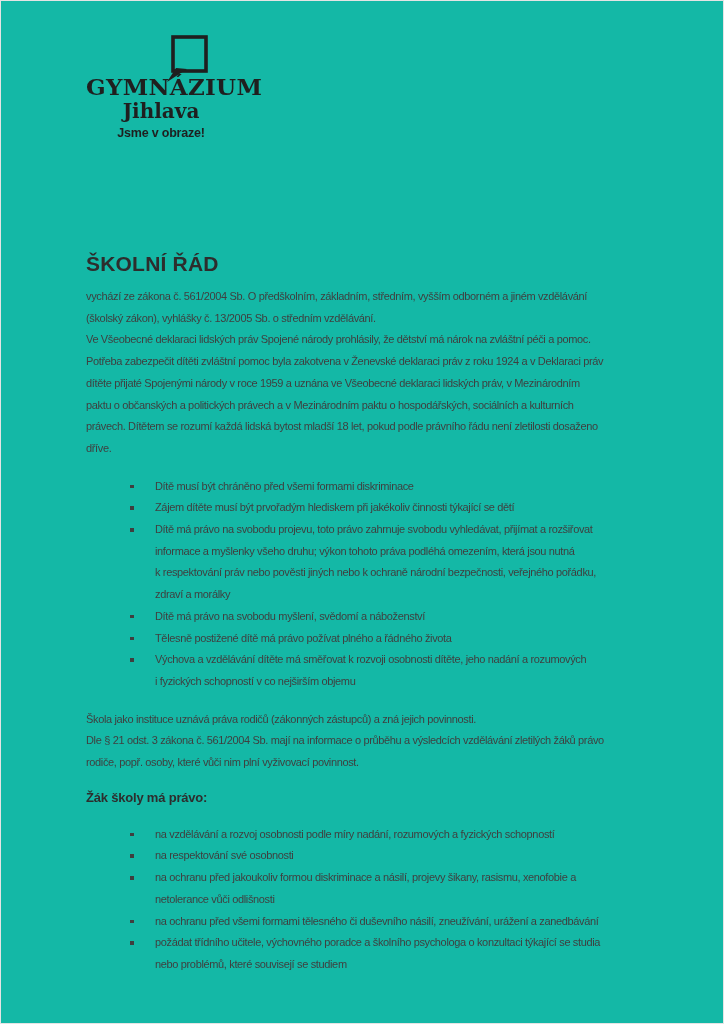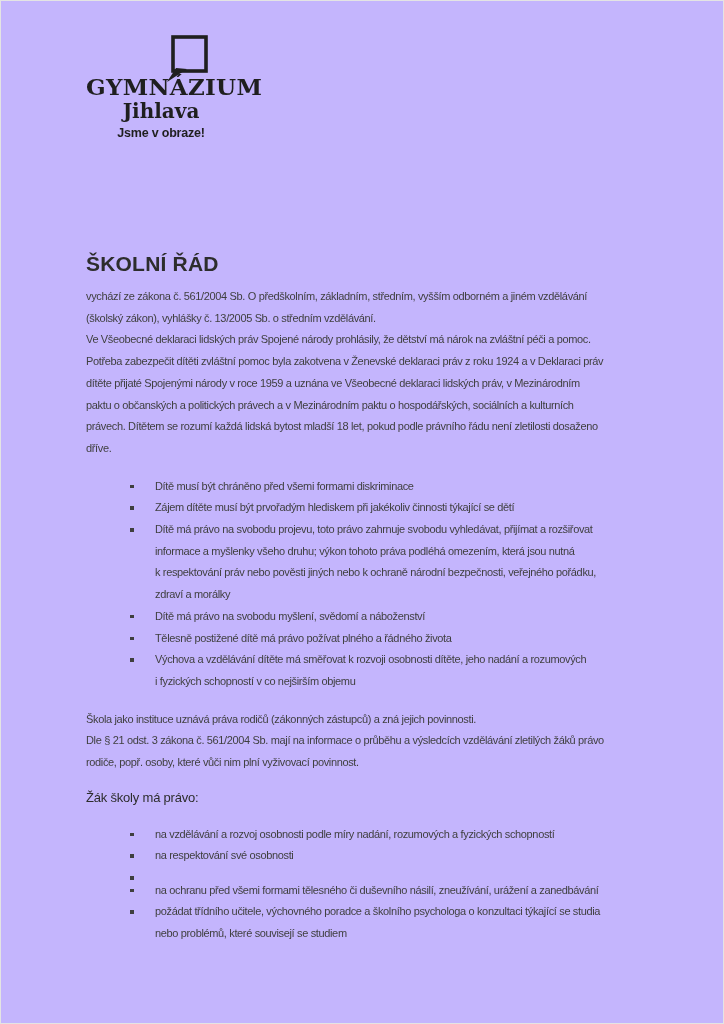--- a/index.html
+++ b/index.html
@@ -1,19 +1,19 @@
 <!DOCTYPE html>
 <html lang="cs"><head>
 <meta charset="utf-8">
 <style>
   html,body{margin:0;padding:0;background:#ffffff;}
   .page{
     position:relative;
     width:724px;height:1024px;
-    background:#c4b5fd;
+    background:#14b8a6;
     box-sizing:border-box;
     border:1px solid #e4e4e4;
     overflow:hidden;
     font-family:"Liberation Sans","DejaVu Sans",sans-serif;
     color:#3f3f3f;
   }
   
   .logo{position:absolute;left:85px;top:30px;width:150px;text-align:center;color:#1f1f1f;}
   .logo-bubble{position:absolute;left:77px;top:3px;}
   .logo-title{
@@ -29,21 +29,21 @@
     font-weight:bold;font-size:12.5px;line-height:16px;margin-top:2px;letter-spacing:-0.2px;
   }
   
   .doc{position:absolute;left:85px;top:250px;width:572px;}
   .doc h1{
     margin:0 0 9px 0;
     font-size:21px;line-height:26px;font-weight:bold;color:#2d2d2d;letter-spacing:0.2px;
   }
   .doc h2{
     margin:14px 0 0 0;
-    font-size:13px;line-height:20px;font-weight:normal;color:#2d2d2d;letter-spacing:-0.2px;
+    font-size:13px;line-height:20px;font-weight:bold;color:#2d2d2d;letter-spacing:-0.2px;
   }
   .line{
     font-size:11px;line-height:21.7px;letter-spacing:-0.35px;
     white-space:nowrap;
   }
   .it{}
   .list{margin:16px;}
   .item{display:flex;align-items:flex-start;}
   .marker{
     flex:0 0 auto;width:3.5px;height:3.5px;background:#3f3f3f;
@@ -136,20 +136,24 @@
           </div>
         </div>
         <div class="item">
           <span class="marker"></span>
           <div class="item-lines">
             <div class="line"><span>na respektování své osobnosti</span></div>
           </div>
         </div>
         <div class="item">
           <span class="marker"></span>
+          <div class="item-lines">
+            <div class="line"><span>na ochranu před jakoukoliv formou diskriminace a násilí, projevy šikany, rasismu, xenofobie a</span></div>
+            <div class="line"><span>netolerance vůči odlišnosti</span></div>
+          </div>
         </div>
         <div class="item">
           <span class="marker"></span>
           <div class="item-lines">
             <div class="line"><span>na ochranu před všemi formami tělesného či duševního násilí, zneužívání, urážení a zanedbávání</span></div>
           </div>
         </div>
         <div class="item">
           <span class="marker"></span>
           <div class="item-lines">

